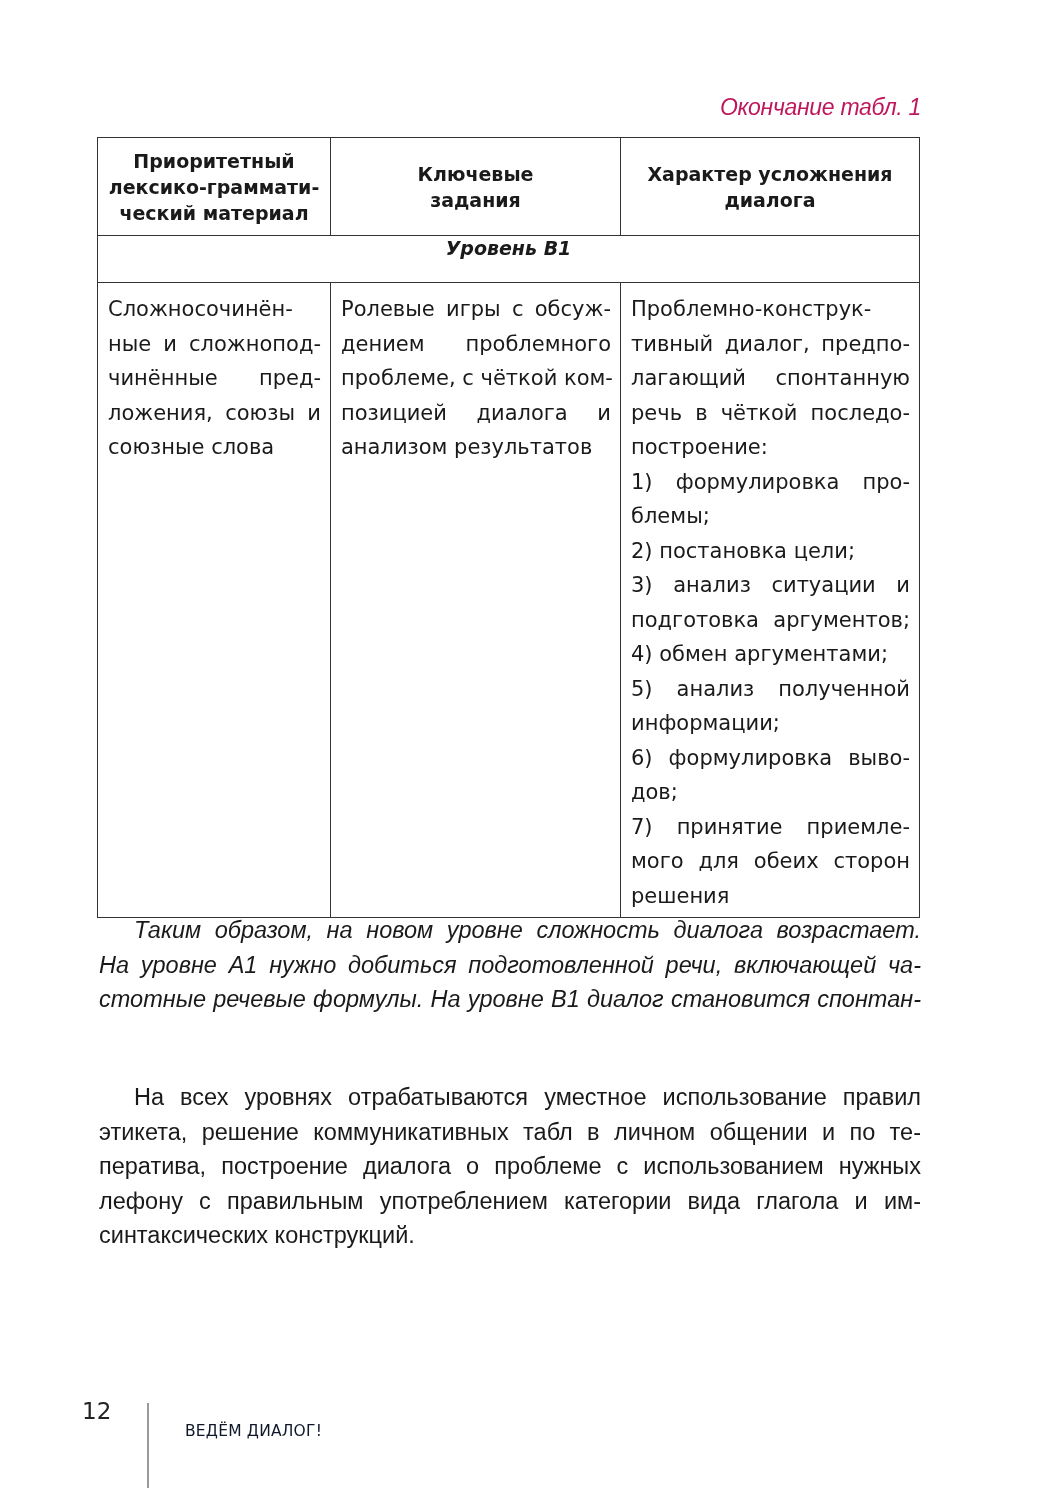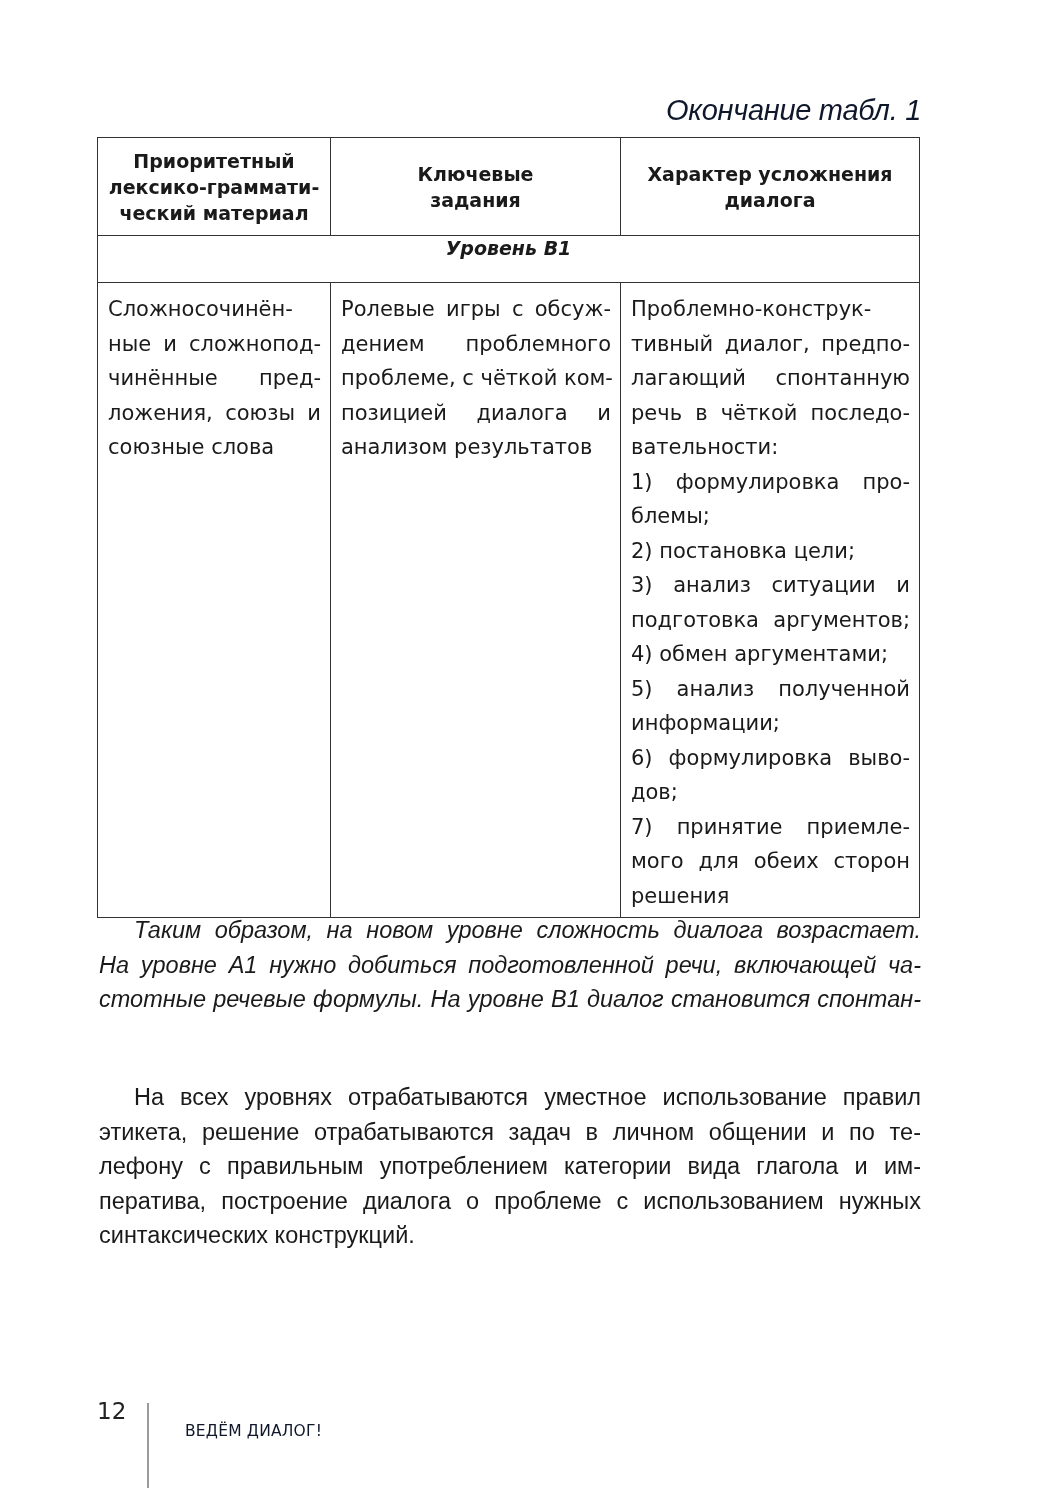--- a/index.html
+++ b/index.html
@@ -14,22 +14,22 @@
       overflow: hidden;
       color: #1a1a1a;
       font-family: "Liberation Sans", sans-serif;
     }
     .caption {
       position: absolute;
       right: 128px;
       top: 94px;
       font-family: "Liberation Sans", sans-serif;
       font-style: italic;
-      font-size: 29px;
-      color: #0f172a;
+      font-size: 23px;
+      color: #be185d;
       letter-spacing: -0.3px;
     }
     table.main {
       position: absolute;
       left: 97px;
       top: 137px;
       width: 822px;
       border-collapse: collapse;
       table-layout: fixed;
     }
@@ -91,21 +91,21 @@
       white-space: nowrap;
       text-align: justify;
       text-align-last: justify;
     }
     .para .line.last { text-align-last: left; }
     .para .line.indent { padding-left: 35px; }
     .p1 { top: 913px; font-style: italic; }
     .p2 { top: 1080px; }
     .footer-num {
       position: absolute;
-      left: 97px;
+      left: 82px;
       top: 1398px;
       font-family: "DejaVu Sans", sans-serif;
       font-size: 23px;
       color: #222;
     }
     .footer-rule {
       position: absolute;
       left: 147px;
       top: 1403px;
       width: 2px;
@@ -166,21 +166,21 @@
       <span class="line">дением проблемного</span>
       <span class="line">проблеме, с чёткой ком-</span>
       <span class="line">позицией диалога и</span>
       <span class="line last">анализом результатов</span>
     </td>
     <td class="body">
       <span class="line">Проблемно-конструк-</span>
       <span class="line">тивный диалог, предпо-</span>
       <span class="line">лагающий спонтанную</span>
       <span class="line">речь в чёткой последо-</span>
-      <span class="line last">вательности:</span>
+      <span class="line last">построение:</span>
       <span class="line">1) формулировка про-</span>
       <span class="line last">блемы;</span>
       <span class="line last">2) постановка цели;</span>
       <span class="line">3) анализ ситуации и</span>
       <span class="line">подготовка аргументов;</span>
       <span class="line last">4) обмен аргументами;</span>
       <span class="line">5) анализ полученной</span>
       <span class="line last">информации;</span>
       <span class="line">6) формулировка выво-</span>
       <span class="line last">дов;</span>
@@ -193,21 +193,21 @@
   </table>
 
 <div class="para p1">
   <span class="line indent">Таким образом, на новом уровне сложность диалога возрастает.</span>
   <span class="line">На уровне А1 нужно добиться подготовленной речи, включающей ча-</span>
   <span class="line">стотные речевые формулы. На уровне В1 диалог становится спонтан-</span>
 </div>
 
 <div class="para p2">
   <span class="line indent">На всех уровнях отрабатываются уместное использование правил</span>
-  <span class="line">этикета, решение отрабатываются задач в личном общении и по те-</span>
+  <span class="line">этикета, решение коммуникативных табл в личном общении и по те-</span>
+  <span class="line">ператива, построение диалога о проблеме с использованием нужных</span>
   <span class="line">лефону с правильным употреблением категории вида глагола и им-</span>
-  <span class="line">ператива, построение диалога о проблеме с использованием нужных</span>
   <span class="line last">синтаксических конструкций.</span>
 </div>
 
 <div class="footer-num">12</div>
 <div class="footer-rule"></div>
 <div class="footer-title">ВЕДЁМ ДИАЛОГ!</div>
 
 </body></html>

